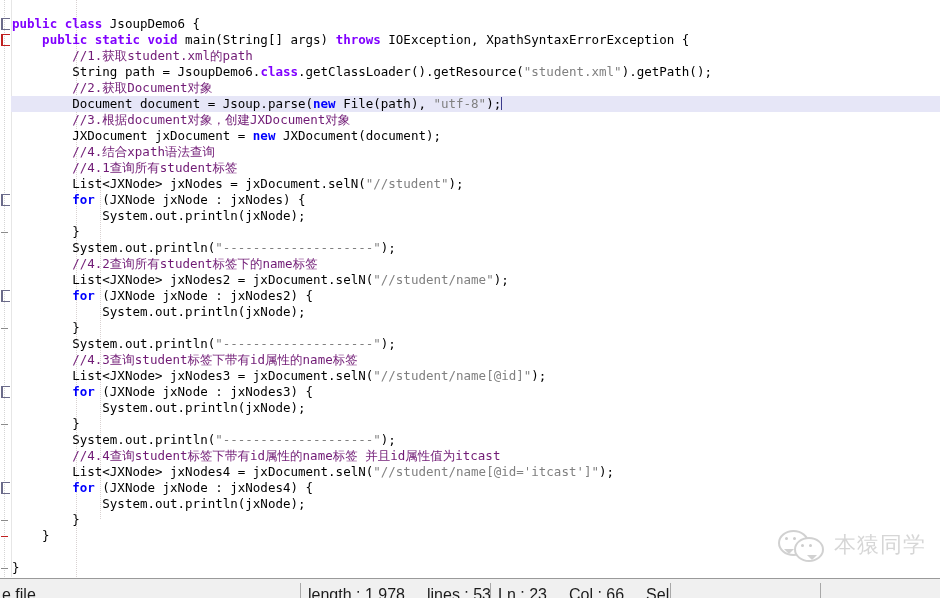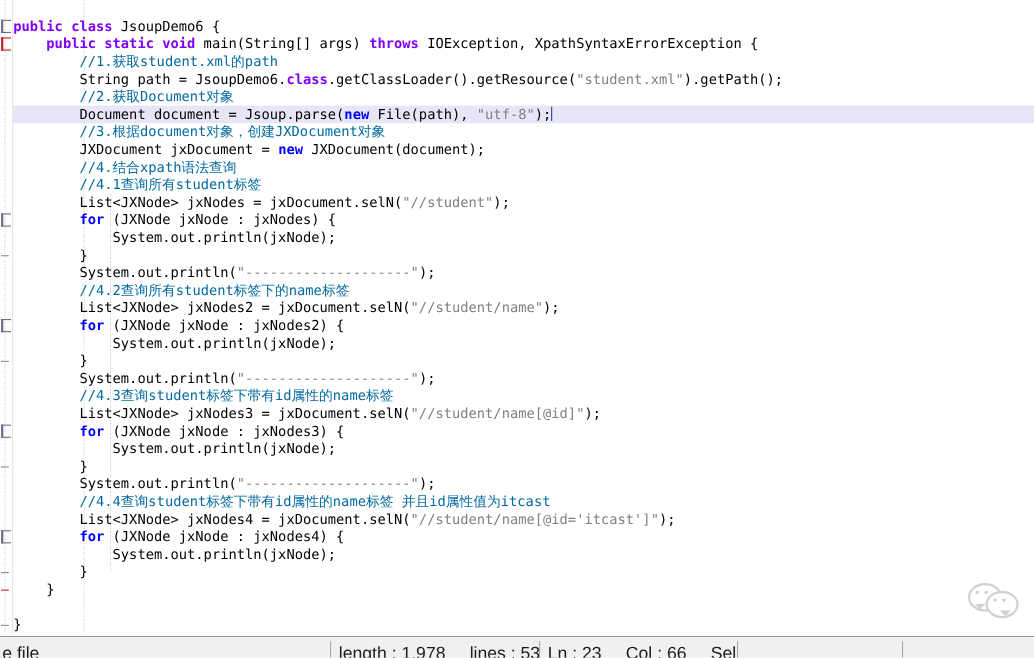--- a/index.html
+++ b/index.html
@@ -55,21 +55,21 @@
   .line{
     height:16px;line-height:16px;white-space:pre;
     padding-left:1px;
   }
   .line.current{
     background:#e6e6f7;
   }
   
   .kw   {color:#8000ff;font-weight:bold;}   
   .kw2  {color:#0000ff;font-weight:bold;}   
-  .cmt  {color:#0369a1;}
+  .cmt  {color:#701a75;}
   .str  {color:#808080;}
   .plain{color:#000000;}
   .caret{
     display:inline-block;width:1px;height:13px;background:#3a3a8c;
     vertical-align:-2px;margin-left:0px;
   }
 
   
   .statusbar{
     position:absolute;left:0;bottom:0;width:940px;height:20px;
@@ -162,20 +162,21 @@
 
   <div class="watermark">
     <div class="wm-logo">
       <div class="bubble-back"></div>
       <div class="eye e1"></div>
       <div class="eye e2"></div>
       <div class="bubble-front"></div>
       <div class="eye e3"></div>
       <div class="eye e4"></div>
     </div>
+    <div class="wm-text">本猿同学</div>
   </div>
 
   <div class="statusbar">
     <div class="inner">
       <div class="sb-cell first sb-doc">e file</div>
       <div class="sb-cell sb-len">
         <span class="sb-sub">length : 1,978</span><span class="sb-sub">lines : 53</span>
       </div>
       <div class="sb-cell sb-pos">
         <span class="sb-sub">Ln : 23</span><span class="sb-sub">Col : 66</span><span class="sb-sub">Sel : 0 | 0</span>

